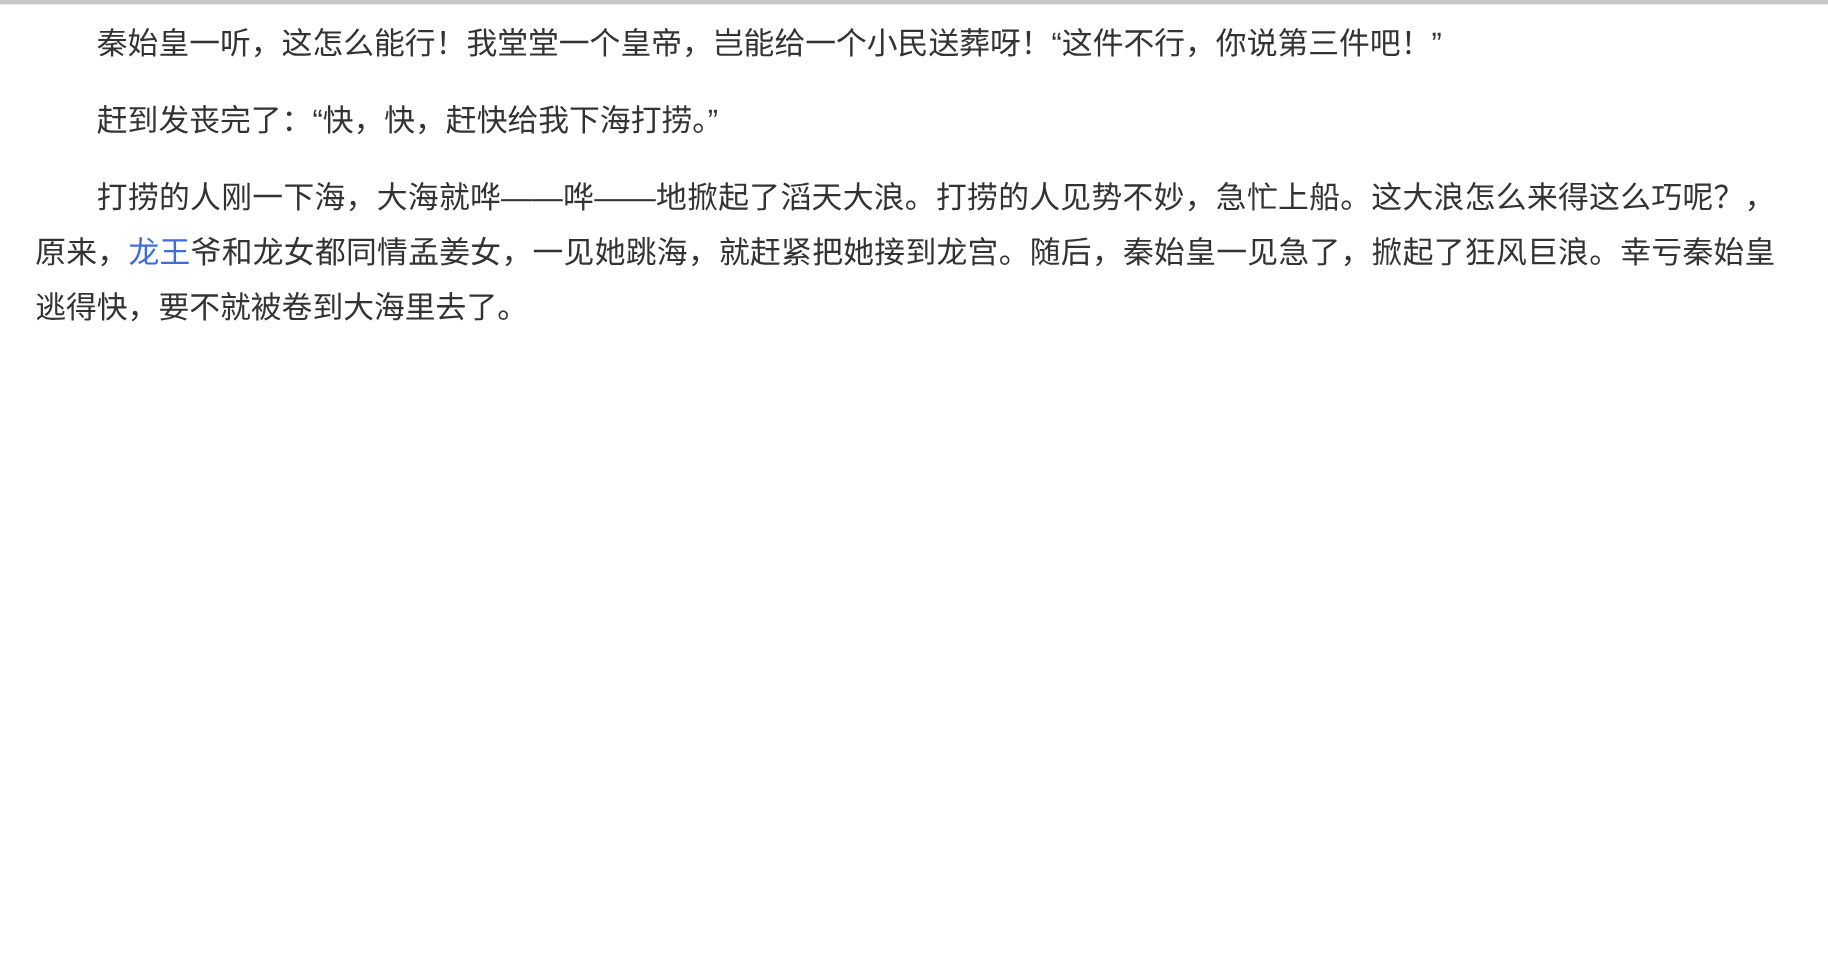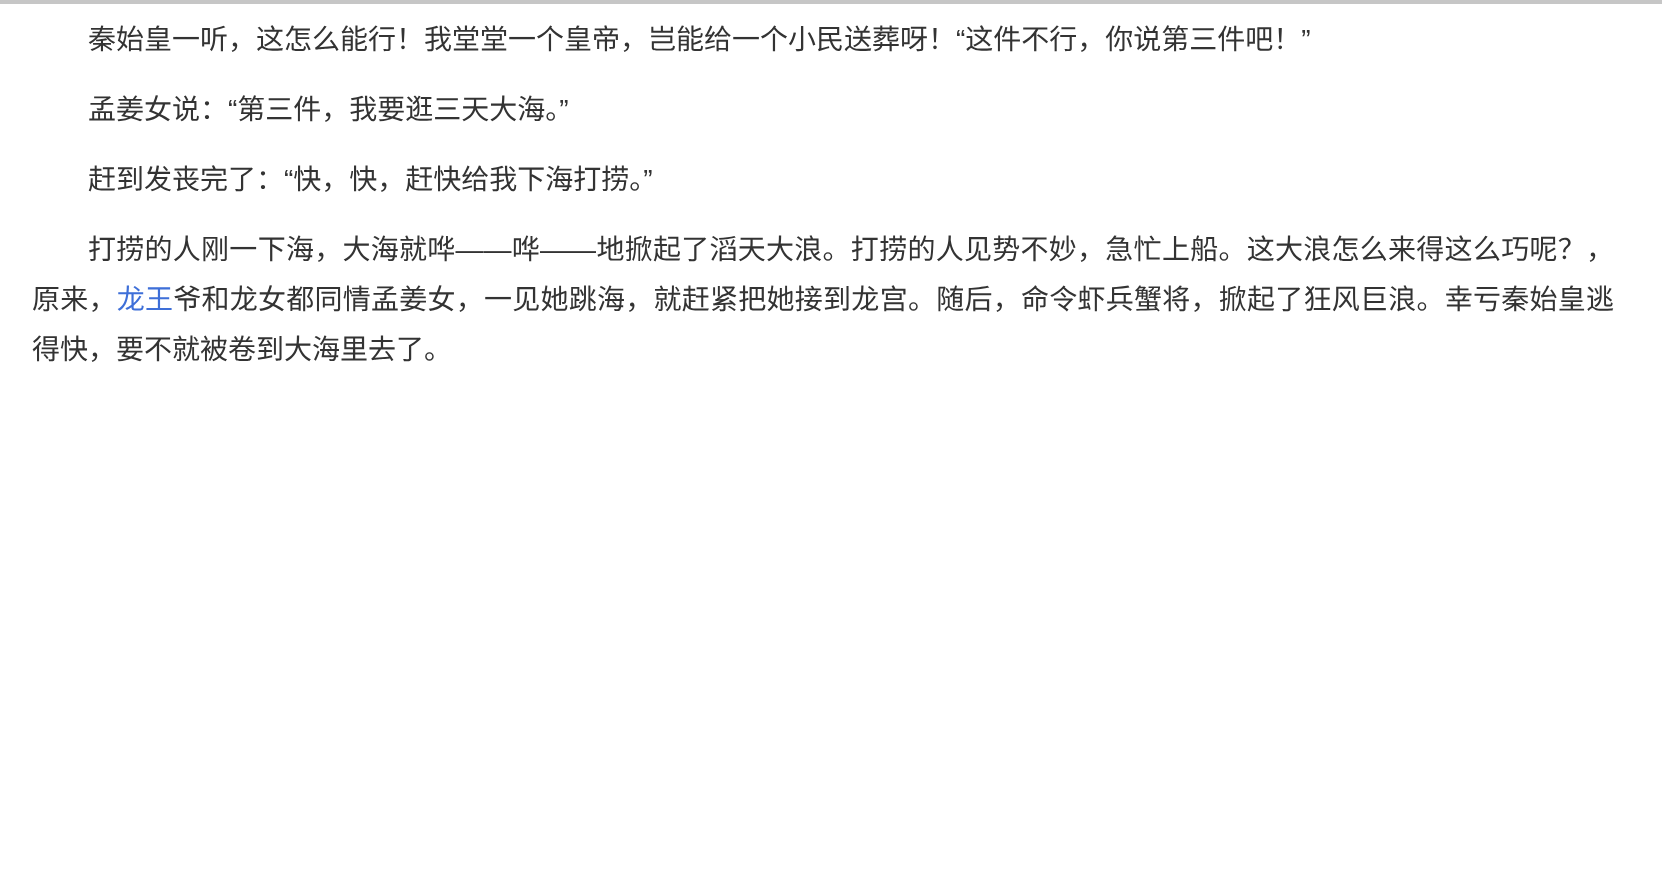--- a/index.html
+++ b/index.html
@@ -45,16 +45,15 @@
     cursor:pointer;
   }
 </style>
 </head>
 <body>
 
 <div class="top-divider"></div>
 
 <main class="article">
     <p class="para"><span>秦始皇一听，这怎么能行！我堂堂一个皇帝，岂能给一个小民送葬呀！“这件不行，你说第三件吧！”</span></p>
-    <p class="para"><span>孟姜女说：“第三件，我要逛三天大海。”</span></p>
     <p class="para"><span>赶到发丧完了：“快，快，赶快给我下海打捞。”</span></p>
-    <p class="para"><span>打捞的人刚一下海，大海就哗——哗——地掀起了滔天大浪。打捞的人见势不妙，急忙上船。这大浪怎么来得这么巧呢？，原来，</span><a class="inline-link" href="#">龙王</a><span>爷和龙女都同情孟姜女，一见她跳海，就赶紧把她接到龙宫。随后，命令虾兵蟹将，掀起了狂风巨浪。幸亏秦始皇逃得快，要不就被卷到大海里去了。</span></p>
+    <p class="para"><span>打捞的人刚一下海，大海就哗——哗——地掀起了滔天大浪。打捞的人见势不妙，急忙上船。这大浪怎么来得这么巧呢？，原来，</span><a class="inline-link" href="#">龙王</a><span>爷和龙女都同情孟姜女，一见她跳海，就赶紧把她接到龙宫。随后，秦始皇一见急了，掀起了狂风巨浪。幸亏秦始皇逃得快，要不就被卷到大海里去了。</span></p>
   </main>
 
 </body></html>

